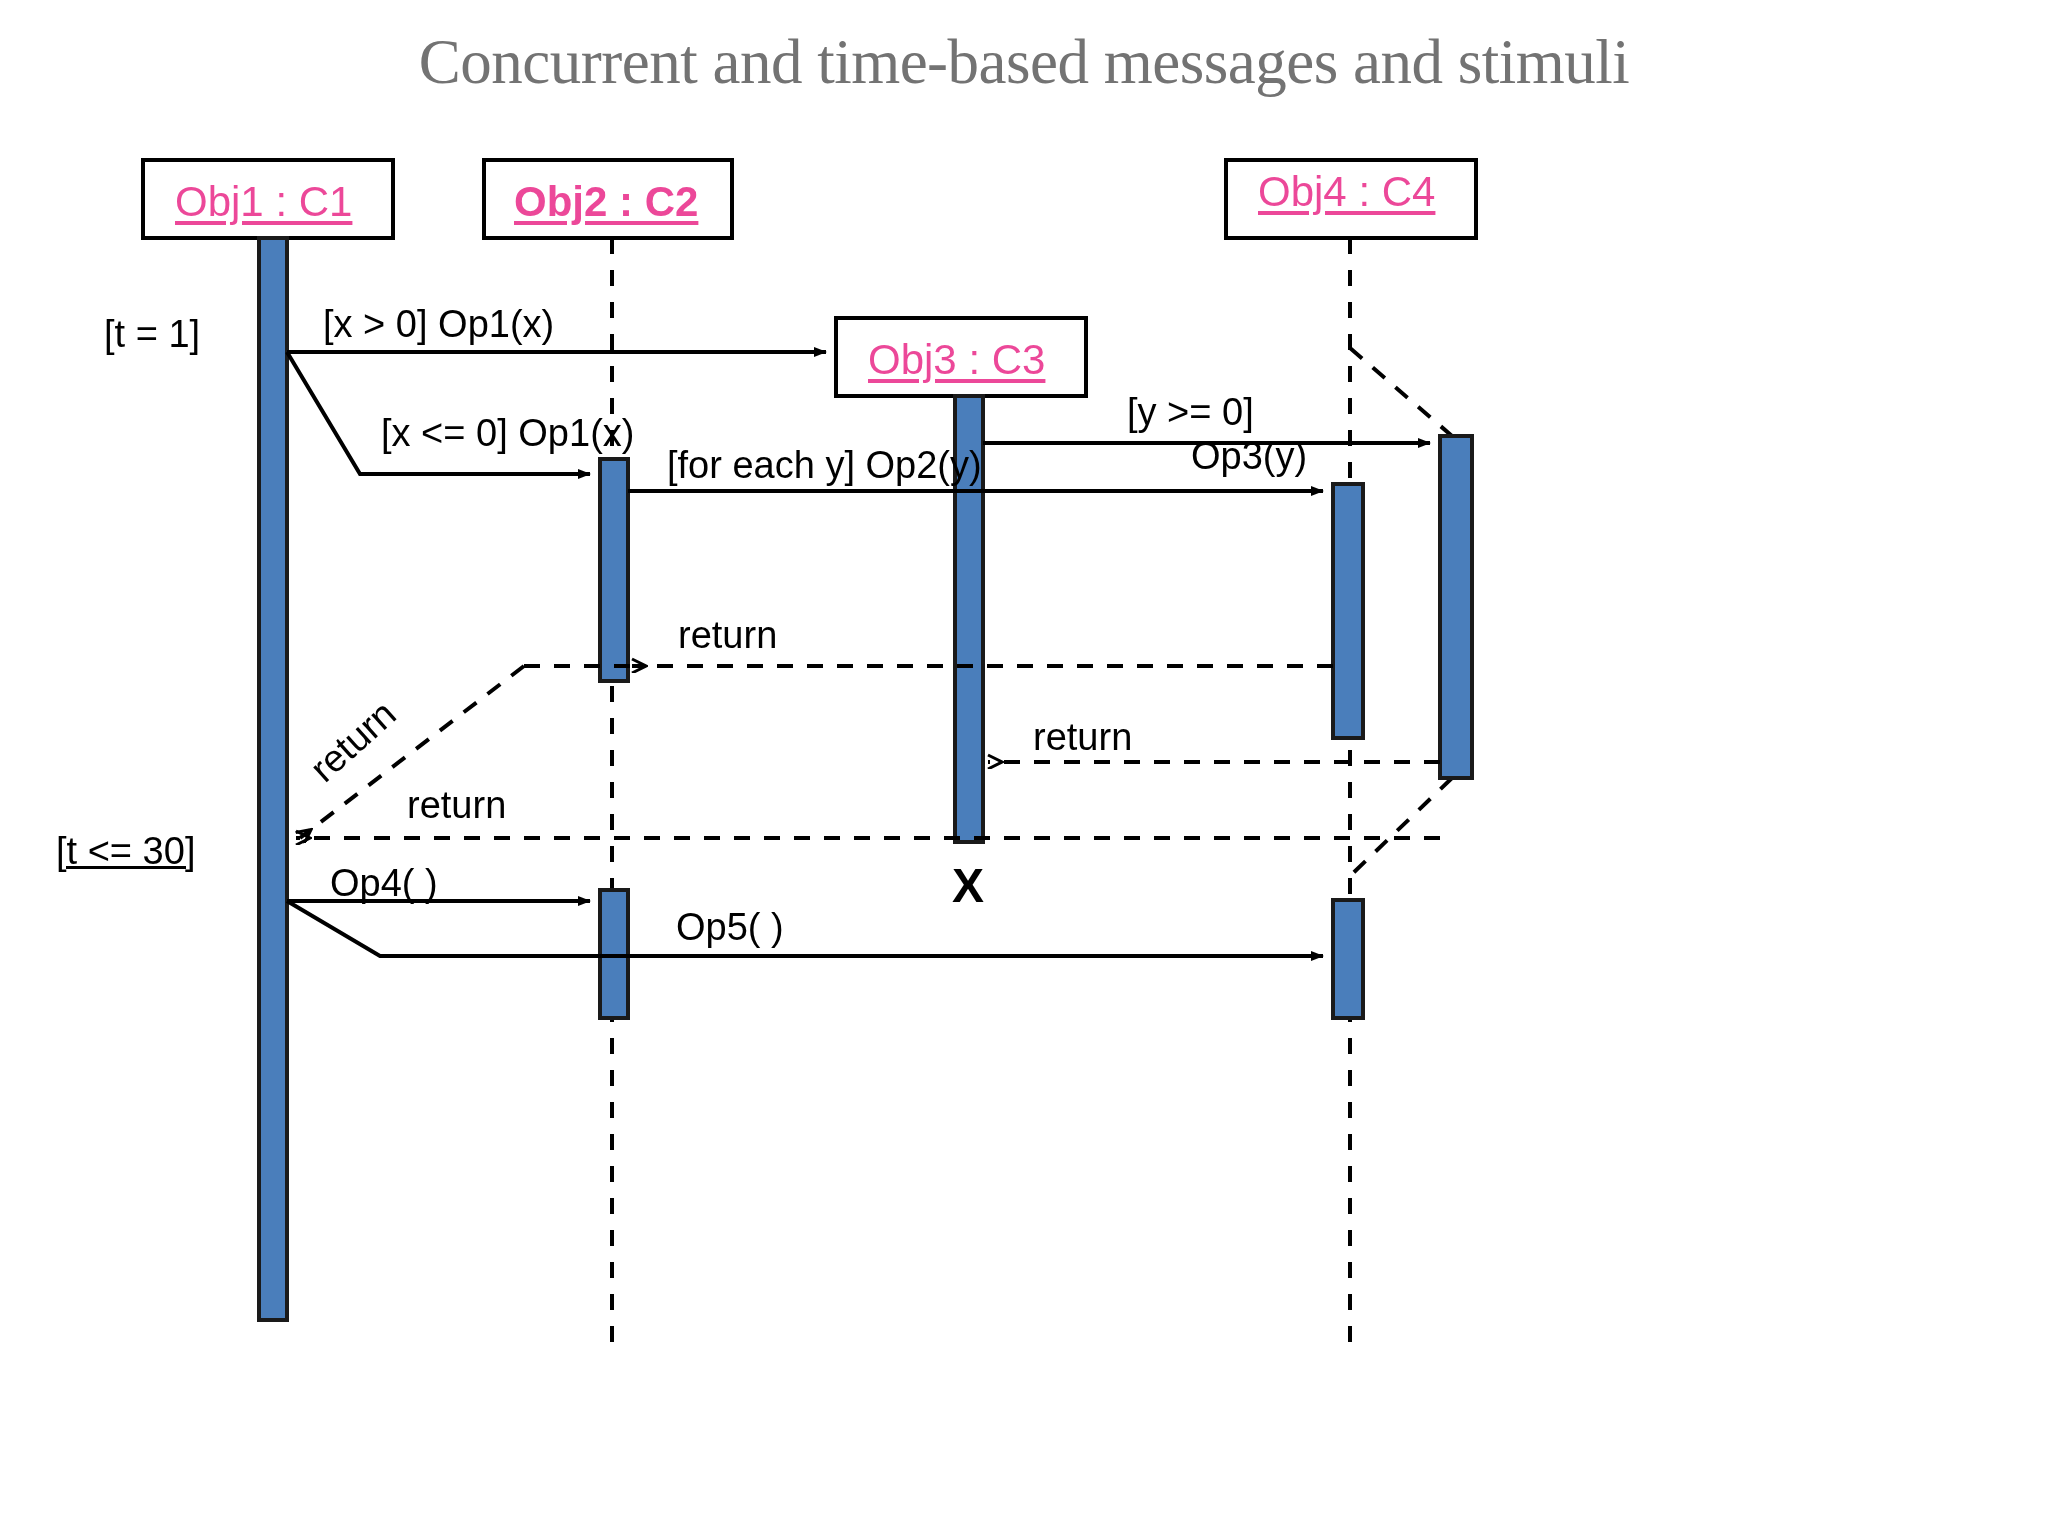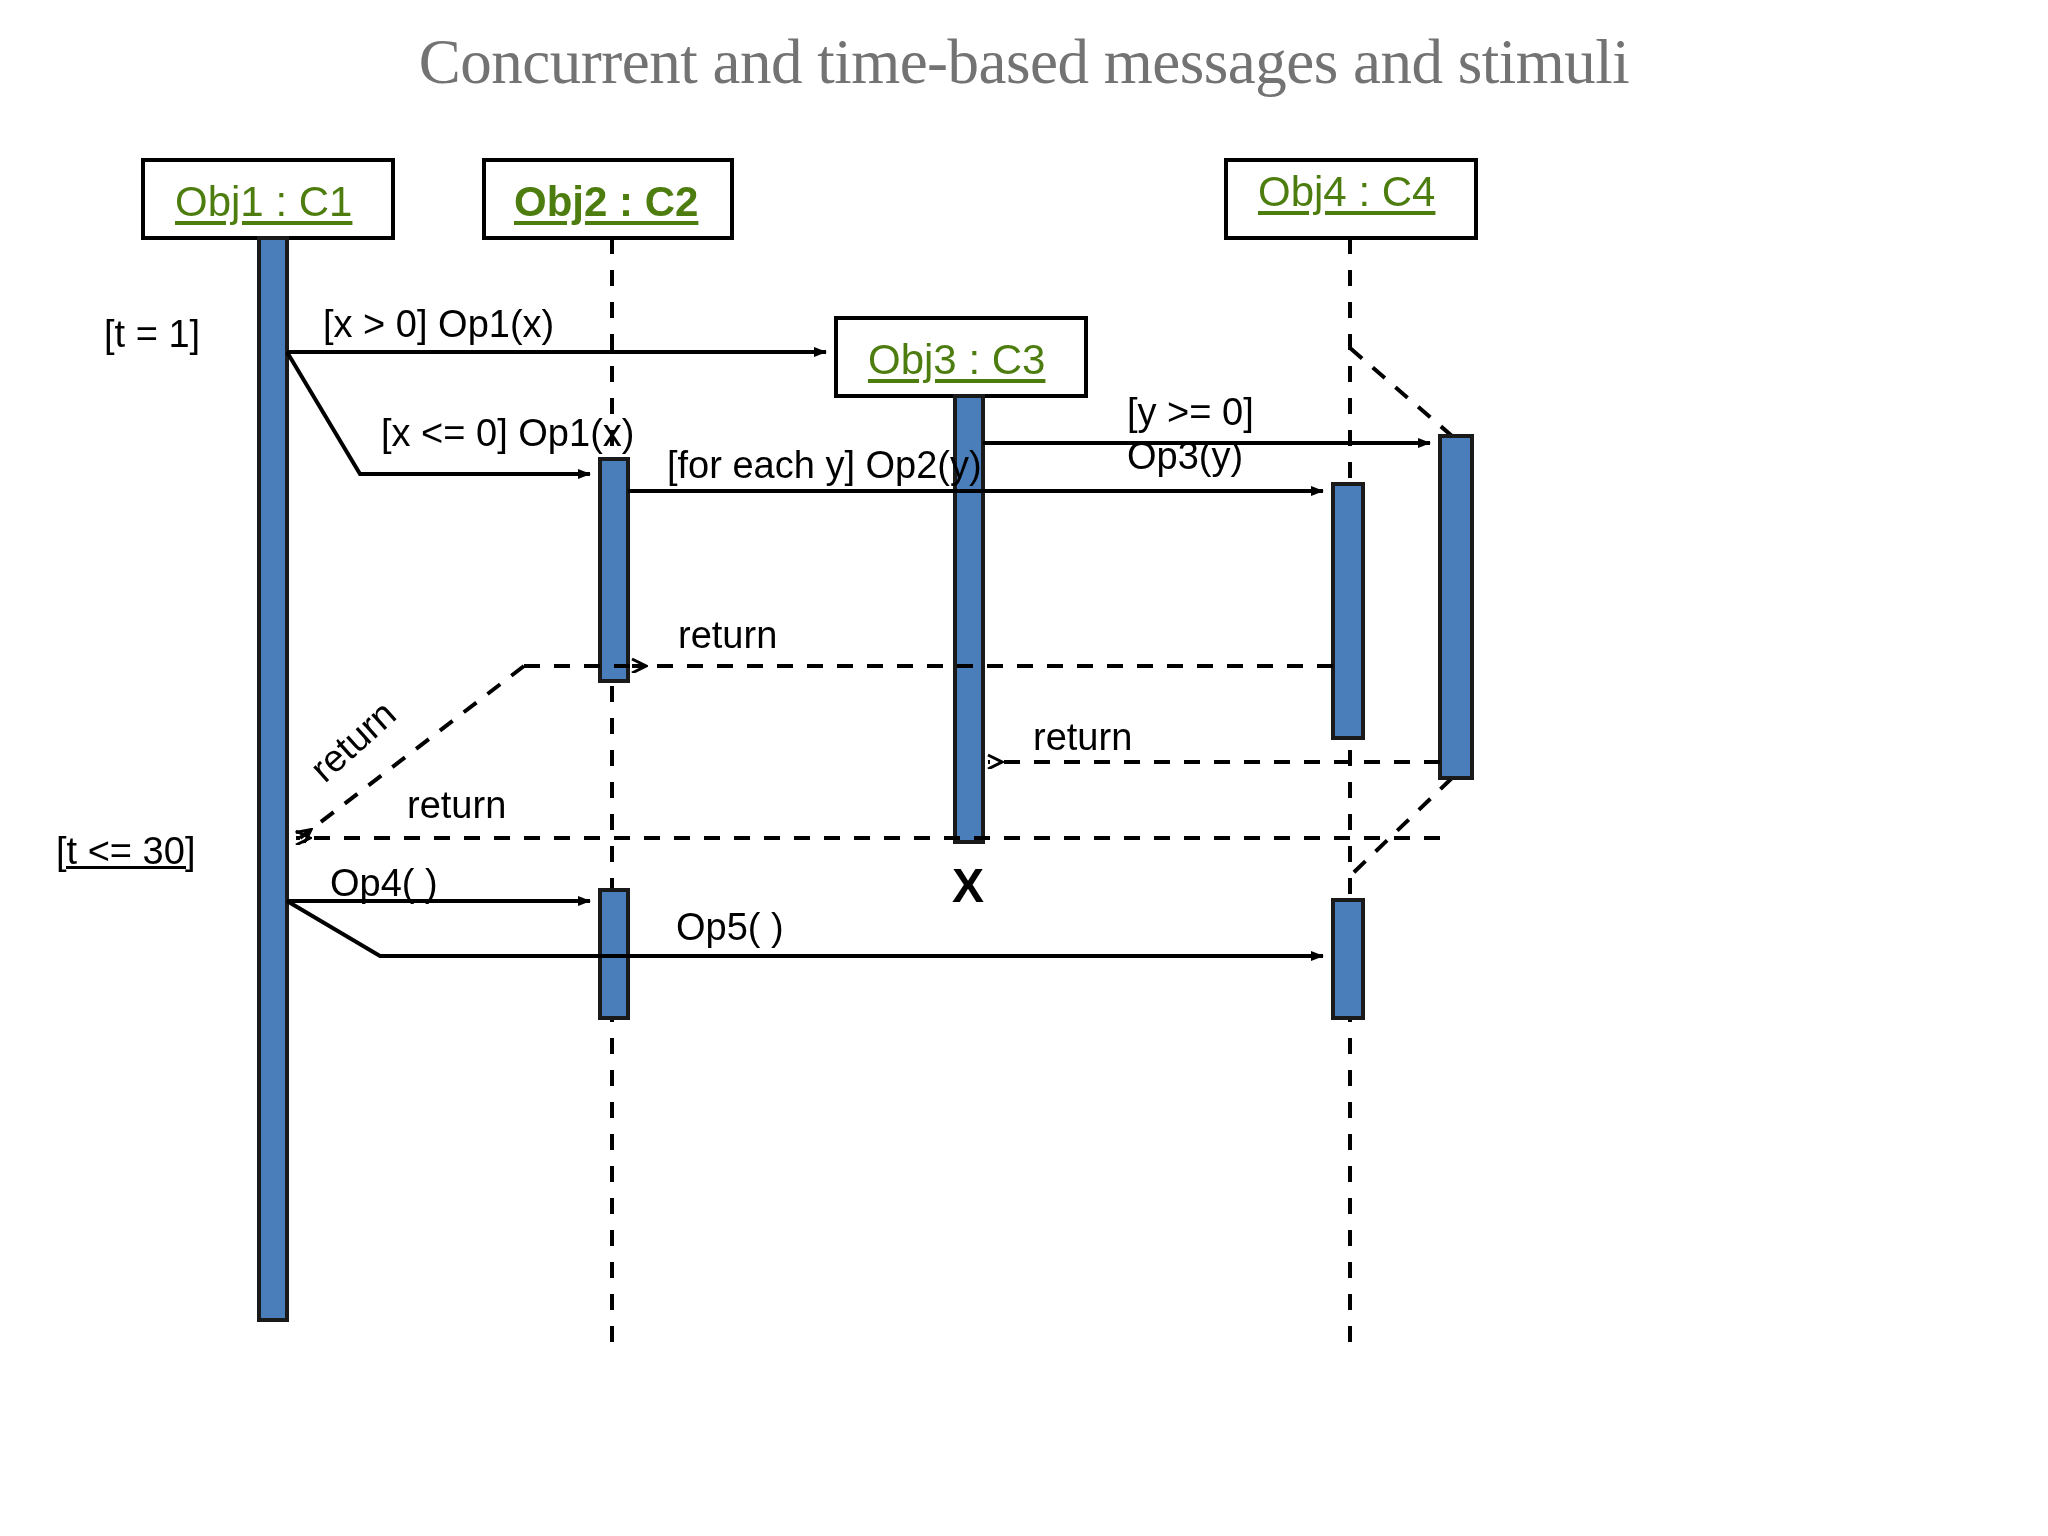--- a/index.html
+++ b/index.html
@@ -11,21 +11,21 @@
     font-family:"Liberation Serif",serif; letter-spacing:-0.5px;
     color:#737373;
   }
   svg#canvas{position:absolute;left:0;top:0;width:2048px;height:1536px;}
   .lbl{
     position:absolute; font-family:"Liberation Sans",sans-serif;
     font-size:38px; color:#000; white-space:nowrap; line-height:1.05;
   }
   .objname{
     position:absolute; font-family:"Liberation Sans",sans-serif;
-    font-size:42px; color:#4d7c0f; white-space:nowrap;
+    font-size:42px; color:#ec4899; white-space:nowrap;
     text-decoration:underline; text-underline-offset:5px;
   }
   .xmark{
     position:absolute; font-family:"Liberation Sans",sans-serif;
     font-size:48px; font-weight:bold; color:#000;
   }
   .rot{ transform:rotate(-42deg); transform-origin:left bottom; }
 </style>
 </head>
 <body>
@@ -105,21 +105,21 @@
   <div class="objname" style="left:868px; top:336px;">Obj3 : C3</div>
   <div class="objname" style="left:1258px; top:168px;text-align:center;">Obj4 : C4</div>
 
   <div class="lbl" style="left:104px; top:315px;">[t = 1]</div>
   <div class="lbl" style="left:56px; top:832px;text-decoration:underline;">[t &lt;= 30]</div>
 
   <div class="lbl" style="left:323px; top:305px;">[x &gt; 0] Op1(x)</div>
   <div class="lbl" style="left:381px; top:414px;">[x &lt;= 0] Op1(x)</div>
   <div class="lbl" style="left:667px; top:446px;">[for each y] Op2(y)</div>
   <div class="lbl" style="left:1127px; top:393px;">[y &gt;= 0]</div>
-  <div class="lbl" style="left:1127px; top:437px;text-align:right;">Op3(y)</div>
+  <div class="lbl" style="left:1191px; top:437px;text-align:right;">Op3(y)</div>
 
   <div class="lbl" style="left:678px; top:616px;">return</div>
   <div class="lbl" style="left:1033px; top:718px;">return</div>
   <div class="lbl rot" style="left:330px; top:750px;">return</div>
   <div class="lbl" style="left:407px; top:786px;">return</div>
 
   <div class="lbl" style="left:330px; top:864px;">Op4( )</div>
   <div class="lbl" style="left:676px; top:908px;text-align:center;">Op5( )</div>
 
   <div class="xmark" style="left:952px; top:858px;">X</div>

